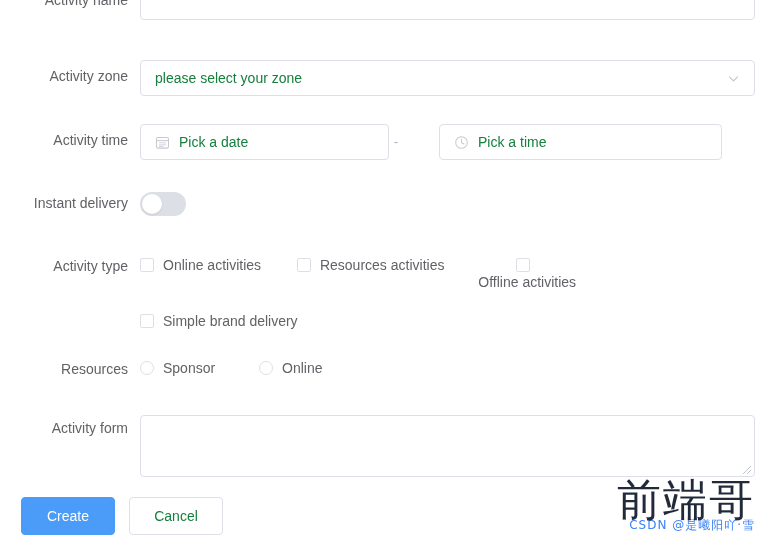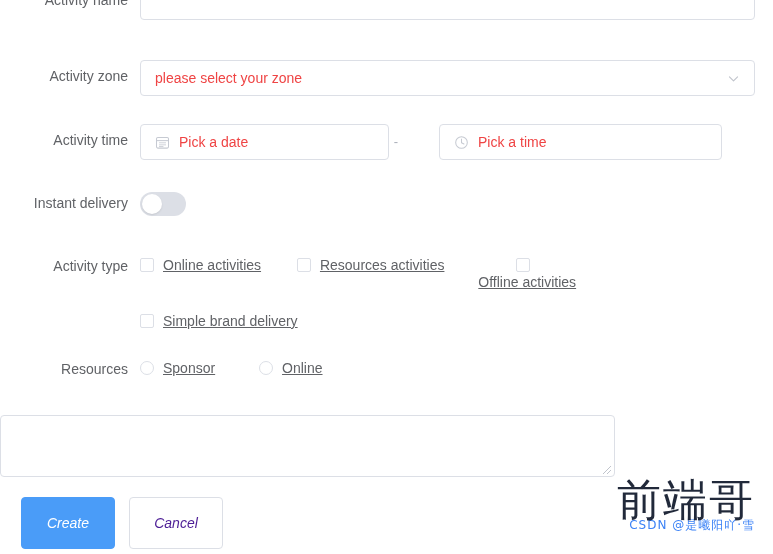--- a/index.html
+++ b/index.html
@@ -57,21 +57,21 @@
     border: 1px solid #dcdfe6;
     border-radius: 4px;
     background: #ffffff;
     display: flex;
     align-items: center;
     padding: 0 14px;
     font-size: 14px;
     color: #606266;
   }
   .placeholder {
-    color: #ef4444;
+    color: #15803d;
     font-size: 14px;
     white-space: nowrap;
   }
 
   .select-box {
     justify-content: space-between;
   }
   .chevron {
     margin-left: auto;
     color: #c0c4cc;
@@ -144,21 +144,20 @@
     box-sizing: border-box;
     border: 1px solid #dcdfe6;
     border-radius: 50%;
     background: #ffffff;
     margin-right: 9px;
     flex: 0 0 auto;
   }
   .opt-label {
     font-size: 14px;
     color: #606266;
-    text-decoration: underline;
   }
 
   
   .textarea {
     box-sizing: border-box;
     height: 62px;
     border: 1px solid #dcdfe6;
     border-radius: 4px;
     background: #ffffff;
     position: relative;
@@ -168,41 +167,40 @@
     right: 2px;
     bottom: 2px;
     width: 12px;
     height: 12px;
     color: #c0c4cc;
   }
 
   
   .btn {
     box-sizing: border-box;
-    height: 52px;
+    height: 38px;
     border-radius: 4px;
     font-size: 14px;
     display: inline-flex;
     align-items: center;
     justify-content: center;
     cursor: pointer;
     padding: 12px 20px;
     border: 1px solid transparent;
     font-family: "Liberation Sans", sans-serif;
-    font-style: italic;
   }
   .btn-primary {
     background: #4a9cf8;
     border-color: #4a9cf8;
     color: #ffffff;
   }
   .btn-default {
     background: #ffffff;
     border-color: #dcdfe6;
-    color: #4c1d95;
+    color: #15803d;
   }
 
   
   .watermark {
     position: absolute;
     right: 18px;
     bottom: 22px;
     text-align: right;
     pointer-events: none;
     user-select: none;
@@ -325,20 +323,21 @@
         </label>
         <label class="opt" style="margin-right:0;">
           <span class="rbox"></span>
           <span class="opt-label">Online</span>
         </label>
       </div>
     </div>
   </div>
 
   <div class="row" style="top:415px;">
+    <div class="label" style="line-height:26px;">Activity form</div>
     <div class="control" style="padding-right:3px;">
       <div class="textarea" style="width:615px;">
         <span style="display:block;padding:6px 12px;font-size:14px;color:#606266;"></span>
         <span class="resize-handle">
           <svg width="12" height="12" viewBox="0 0 12 12" aria-hidden="true">
             <line x1="11" y1="3" x2="3" y2="11" stroke="currentColor" stroke-width="1"></line>
             <line x1="11" y1="7" x2="7" y2="11" stroke="currentColor" stroke-width="1"></line>
           </svg>
         </span>
       </div>

